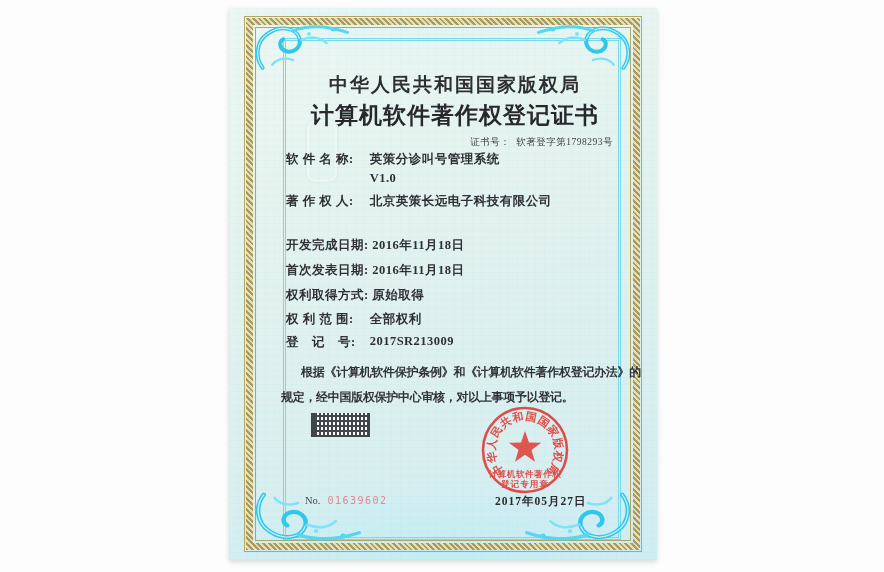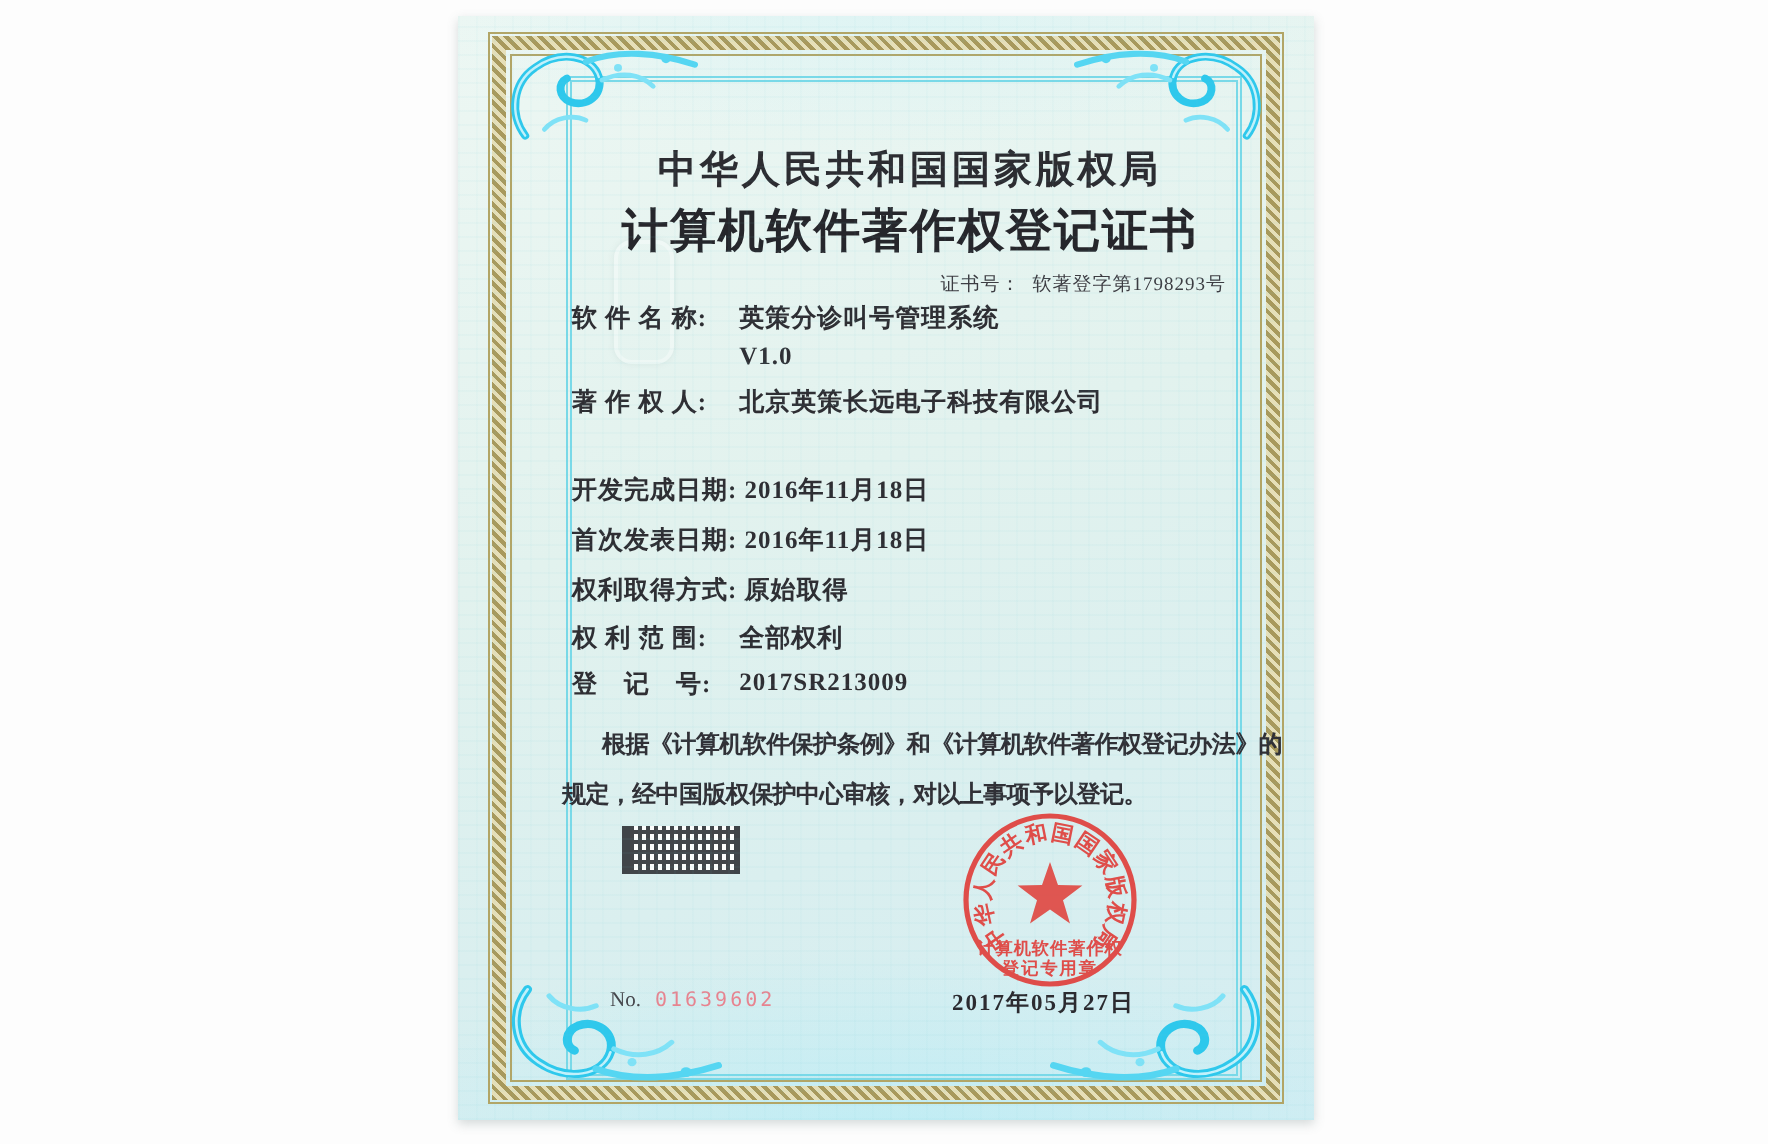--- a/index.html
+++ b/index.html
@@ -74,21 +74,21 @@
       repeating-linear-gradient(0deg,#42464a 0 2px,rgba(255,255,255,0.85) 2px 5px);
     background-color:#e7f2ee;
   }
   
   .serial{position:absolute;left:76px;top:487px;font-size:10.5px;color:#46464c;}
   .serial .num{
     font-family:"DejaVu Sans Mono","Liberation Mono",monospace;
     font-size:10px;color:#e8838f;letter-spacing:1.5px;margin-left:7px;
   }
   .sealdate{
-    position:absolute;left:247px;top:486px;z-index:1;
+    position:absolute;left:266px;top:486px;z-index:1;
     font-size:11.5px;font-weight:bold;letter-spacing:1px;color:#2b2b30;
   }
   .seal{position:absolute;left:241px;top:389px;z-index:2;opacity:0.92;}
   
   .emboss{
     position:absolute;left:78px;top:112px;width:26px;height:58px;border-radius:9px;
     border:2px solid rgba(255,255,255,0.55);box-shadow:0 0 3px rgba(140,170,165,0.30);
     opacity:0.6;
   }
 </style>

